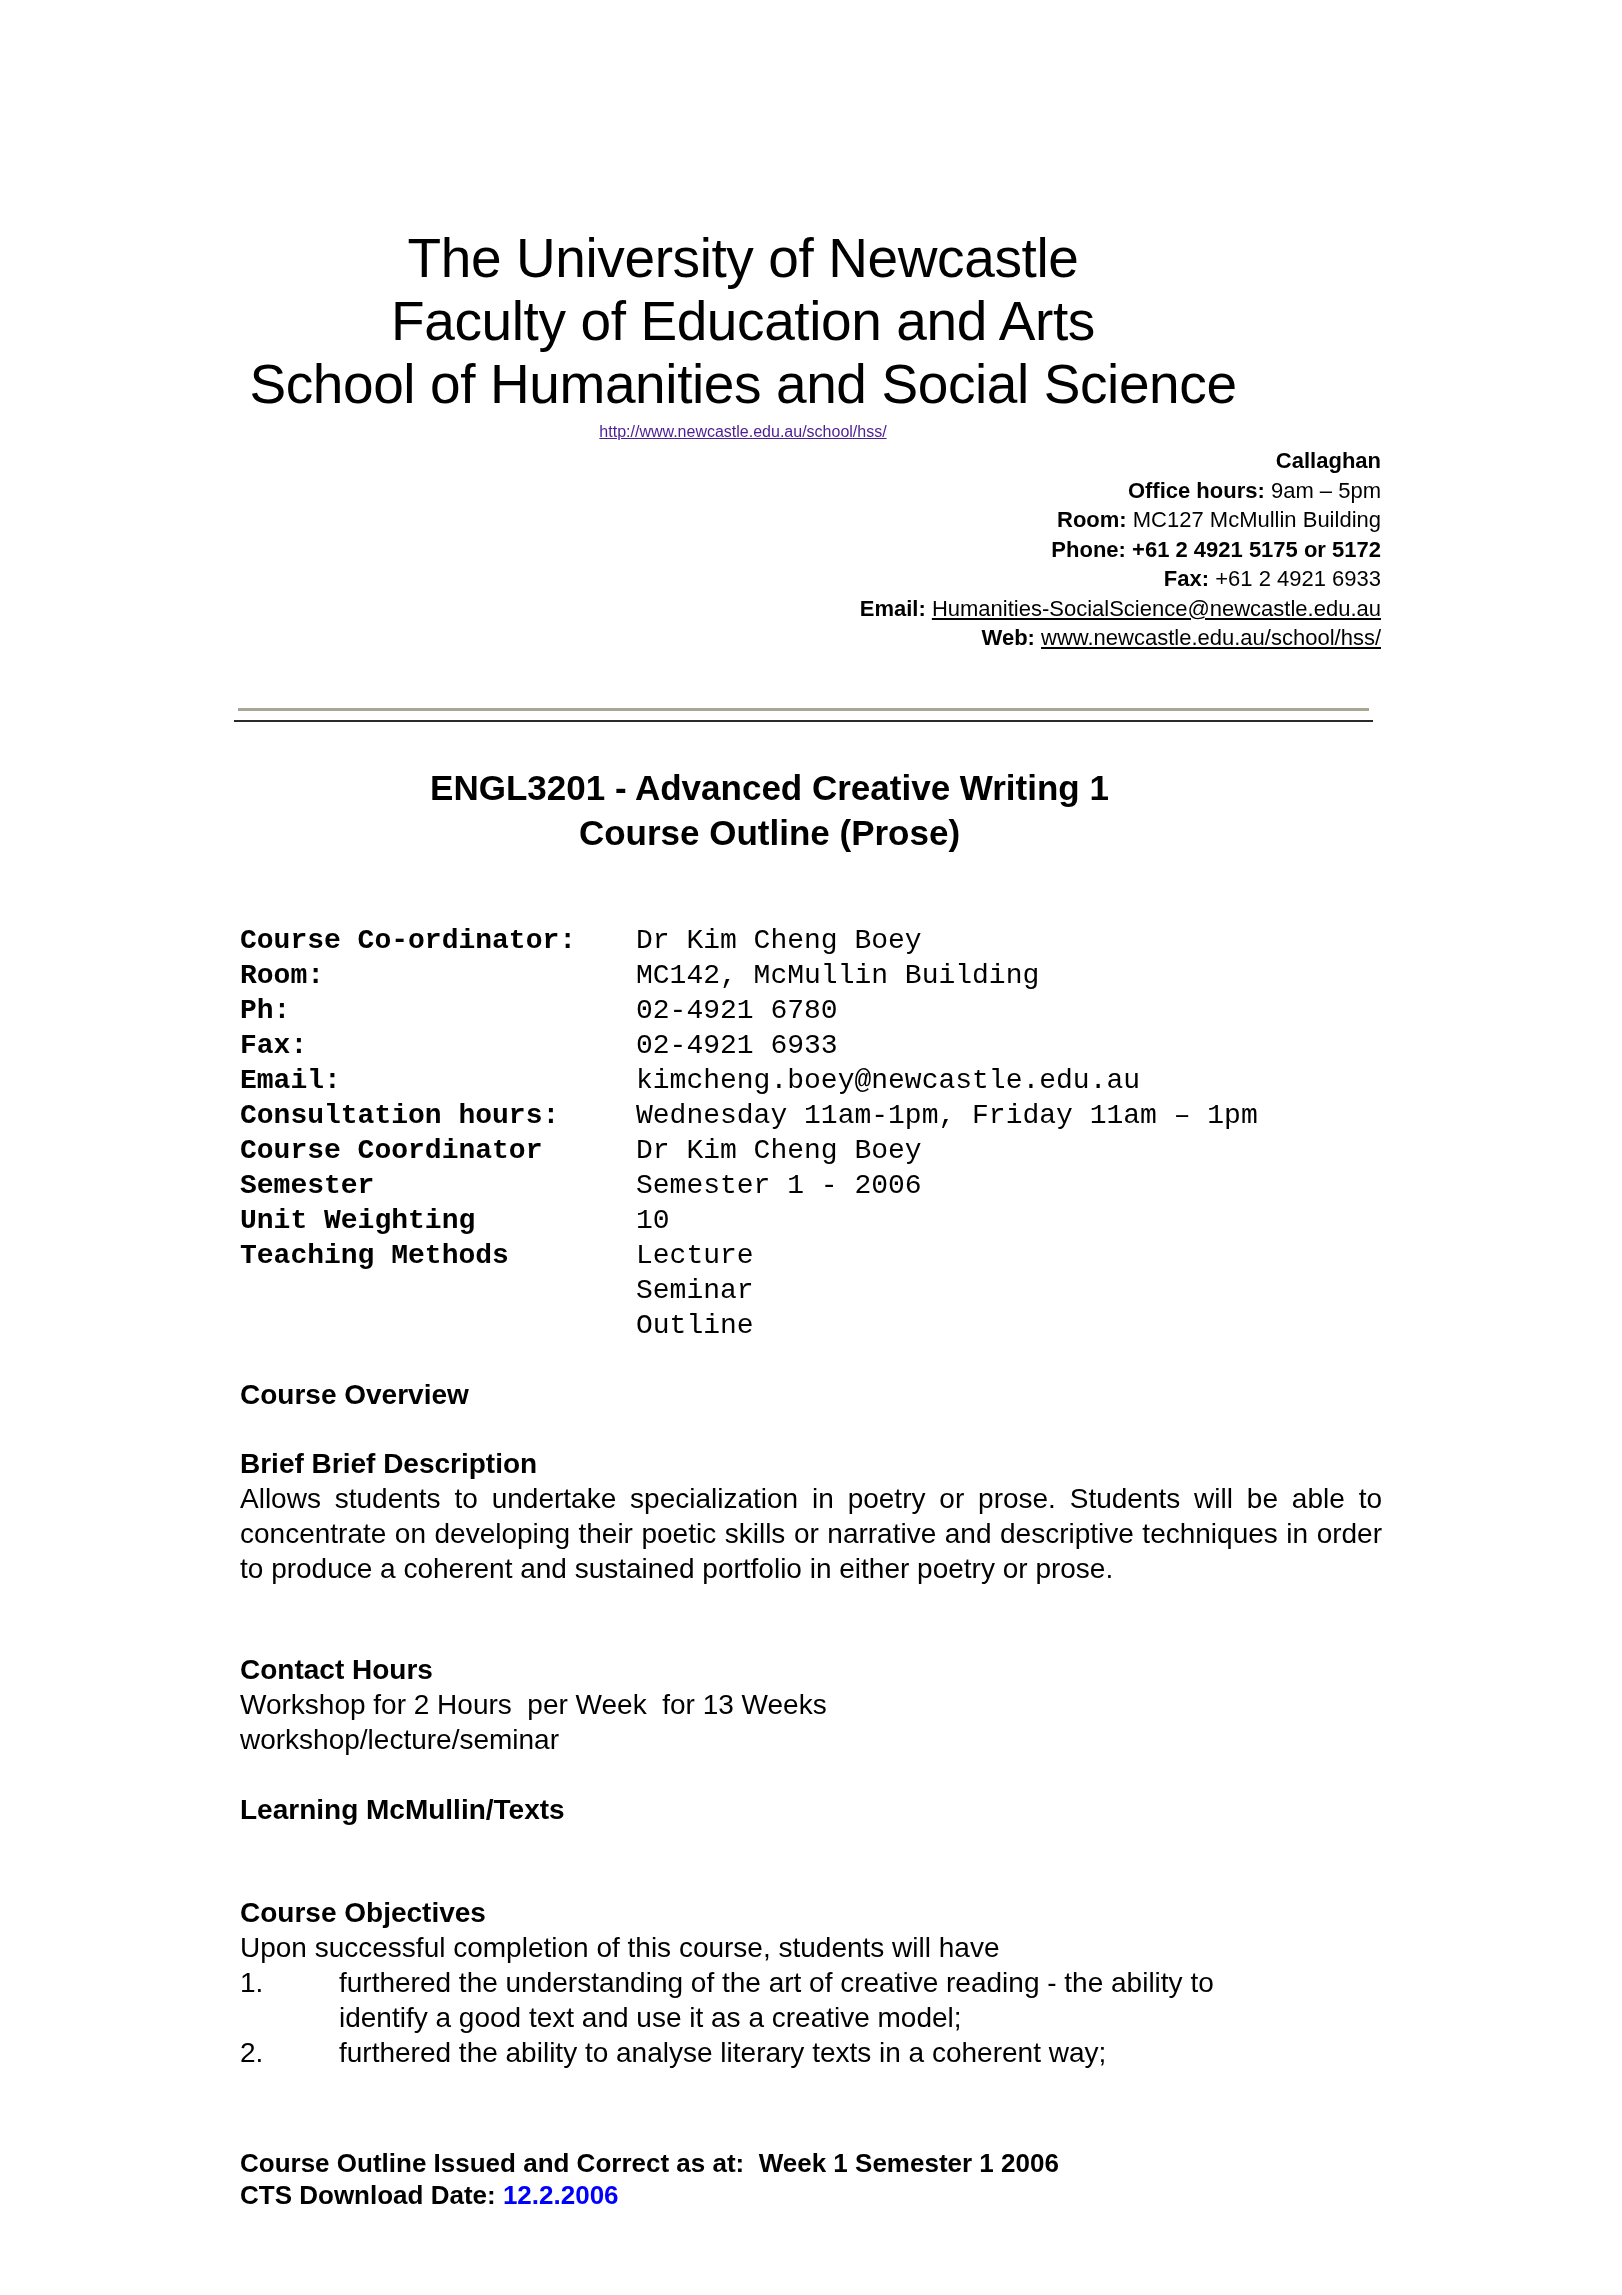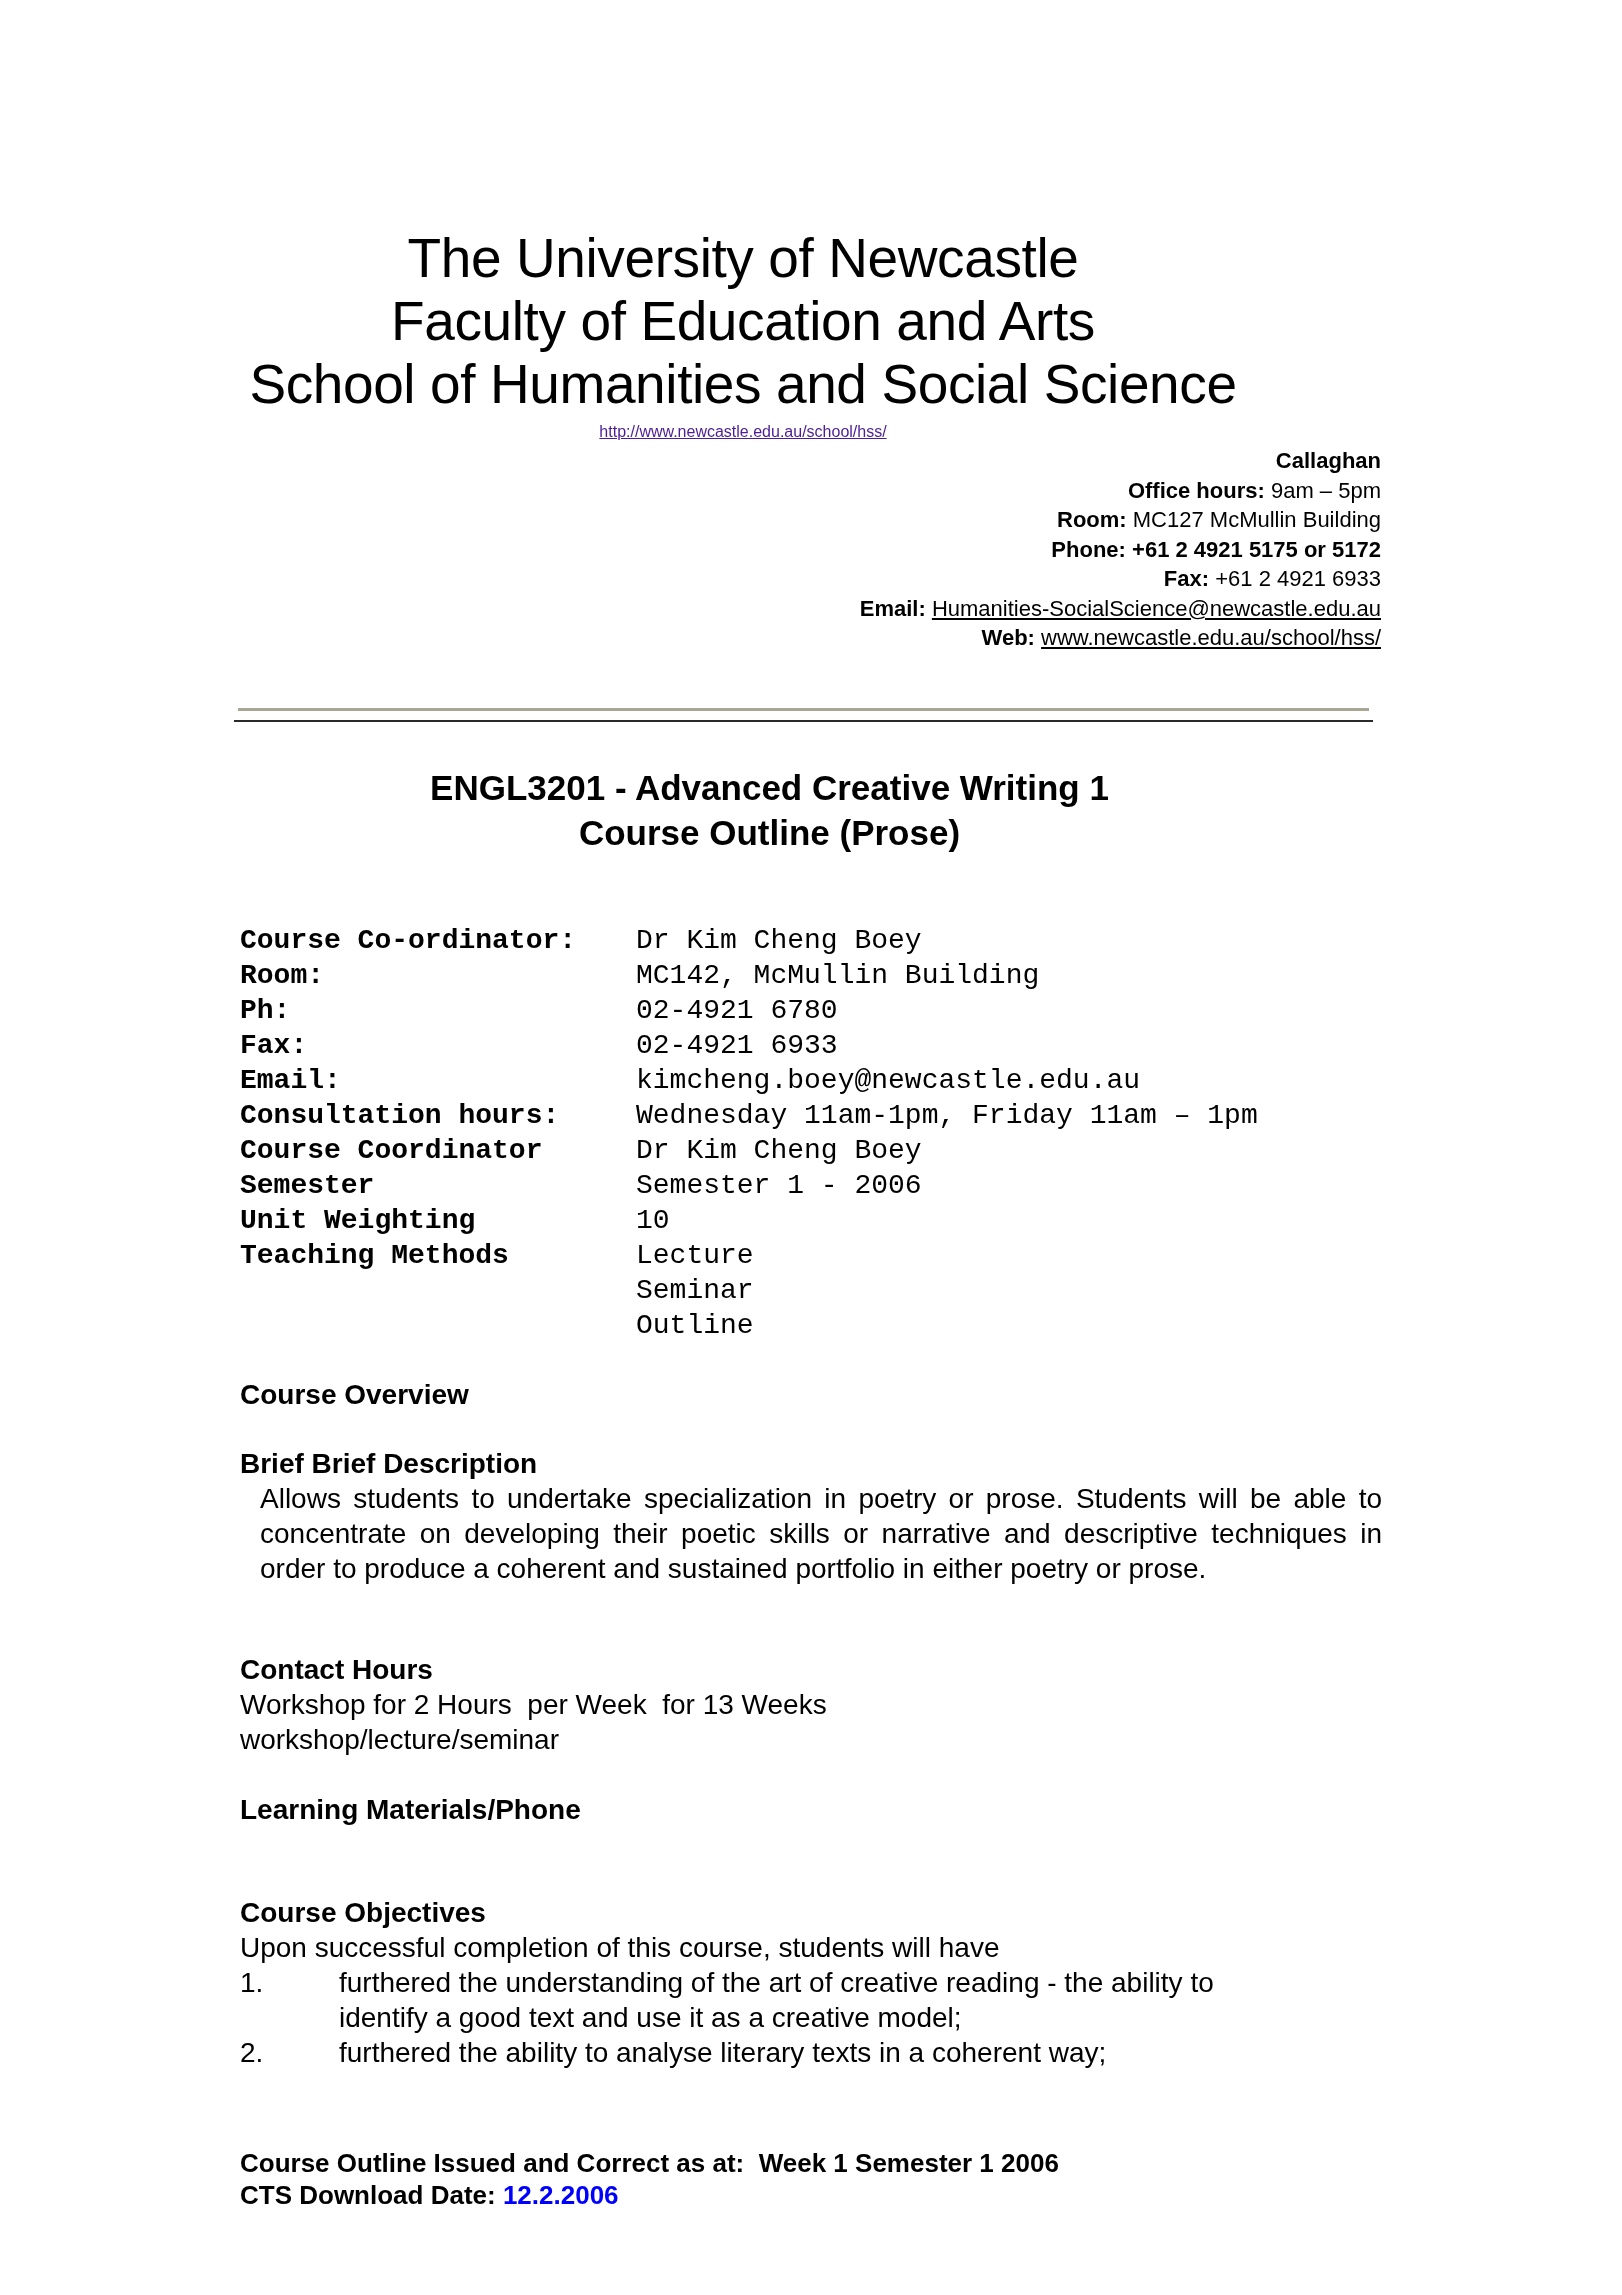--- a/index.html
+++ b/index.html
@@ -35,21 +35,21 @@
 
     
     .details { position: absolute; left: 240px; top: 923px; font-size: 28px; line-height: 35px; font-family: Liberation Mono, monospace; }
     .details .row { display: flex; }
     .details .k { width: 396px; font-weight: bold; }
     .details .v { }
 
     
     .section { position: absolute; left: 240px; width: 1142px; font-size: 28px; line-height: 35px; }
     .section .h { font-weight: bold; }
-    .justify { text-align: justify; text-align-last: left; margin-left: 20px; }
+    .justify { text-align: justify; text-align-last: left; }
 
     .obj-list { margin: 0; padding: 0; list-style: none; }
     .obj-item { display: flex; }
     .obj-num { width: 99px; flex: none; }
     .obj-text { flex: 1; }
 
     .footer { position: absolute; left: 240px; top: 2147px; font-size: 26px; line-height: 32px; font-weight: bold; }
     .footer .blue { color: #0000ff; }
   </style>
 </head>
@@ -140,21 +140,21 @@
   <div class="justify">Allows students to undertake specialization in poetry or prose. Students will be able to concentrate on developing their poetic skills or narrative and descriptive techniques in order to produce a coherent and sustained portfolio in either poetry or prose.</div>
 </div>
 
 <div class="section" style="top:1652px;">
   <div class="h">Contact Hours</div>
   <div>Workshop for 2 Hours&nbsp; per Week&nbsp; for 13 Weeks</div>
   <div>workshop/lecture/seminar</div>
 </div>
 
 <div class="section" style="top:1792px;">
-  <div class="h">Learning Materials/Phone</div>
+  <div class="h">Learning McMullin/Texts</div>
 </div>
 
 <div class="section" style="top:1895px;">
   <div class="h">Course Objectives</div>
   <div>Upon successful completion of this course, students will have</div>
   <div class="obj-list">
     <div class="obj-item">
       <div class="obj-num">1.</div>
       <div class="obj-text" style="max-width:957px;">furthered the understanding of the art of creative reading - the ability to identify a good text and use it as a creative model;</div>
     </div>

